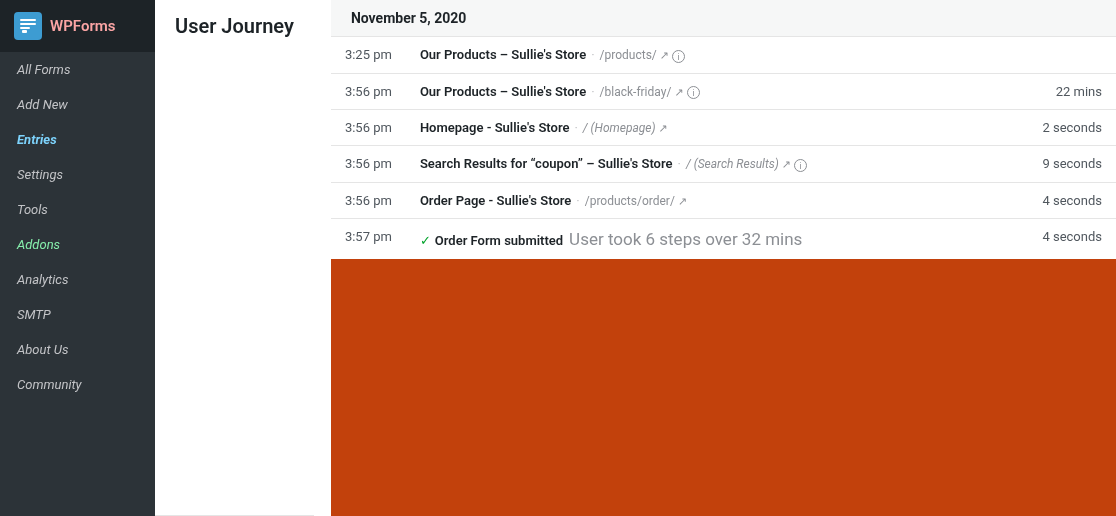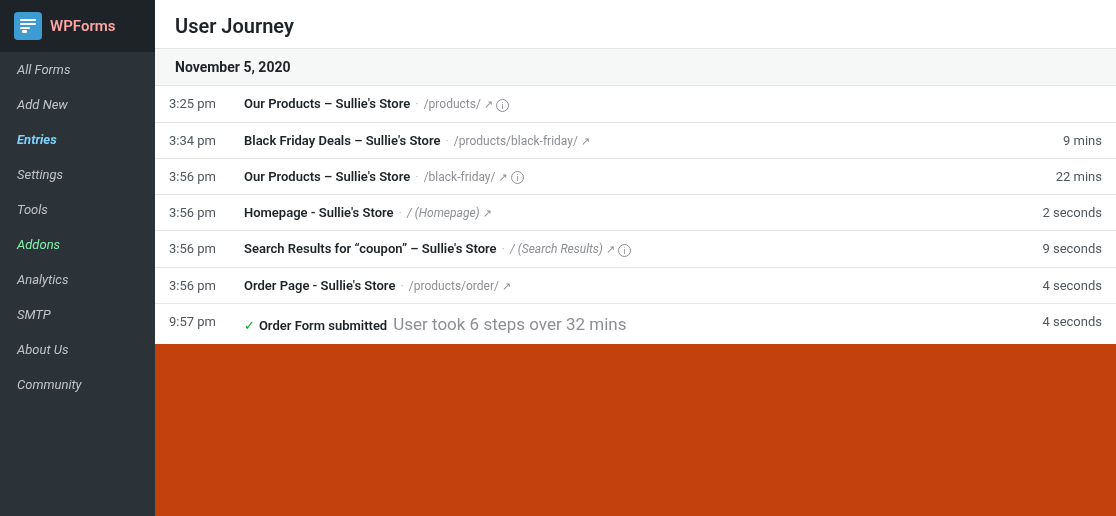--- a/index.html
+++ b/index.html
@@ -46,22 +46,23 @@
       font-style: italic;
     }
     .sidebar-item.active { color: #7dd3fc; font-weight: 700; border-left-color: transparent; }
     .sidebar-item.accent { color: #86efac; }
 
     
     #main {
       flex: 1;
       background: #fff;
       display: flex;
-      flex-direction: column;
+      flex-direction: row;
       overflow: hidden;
+      gap: 17px;
     }
     #page-header {
       padding: 14px 20px 10px 20px;
       border-bottom: 1px solid #e5e5e5;
       background: #fff;
     }
     #page-title {
       font-size: 20px;
       font-weight: 600;
       color: #1d2327;
@@ -194,25 +195,20 @@
       <tbody id="journey-tbody">
       <tr>
             <td class="time-cell">3:25 pm</td>
             <td class="title-cell"><span class="page-title-text">Our Products – Sullie's Store</span><span class="sep">·</span><span class="url-text">/products/</span><span class="icon-ext"> ↗</span><span class="icon-info"> <svg style="display:inline;vertical-align:middle" width="13" height="13" viewBox="0 0 13 13">
                   <circle cx="6.5" cy="6.5" r="6" stroke="#8c8f94" stroke-width="1" fill="none"></circle>
                   <text x="6.5" y="10" text-anchor="middle" font-size="9" fill="#8c8f94" font-family="sans-serif">i</text>
                 </svg></span></td>
             <td class="duration-cell"></td>
           </tr>
           <tr>
-            <td class="time-cell">3:34 pm</td>
-            <td class="title-cell"><span class="page-title-text">Black Friday Deals – Sullie's Store</span><span class="sep">·</span><span class="url-text">/products/black-friday/</span><span class="icon-ext"> ↗</span></td>
-            <td class="duration-cell">9 mins</td>
-          </tr>
-          <tr>
             <td class="time-cell">3:56 pm</td>
             <td class="title-cell"><span class="page-title-text">Our Products – Sullie's Store</span><span class="sep">·</span><span class="url-text">/black-friday/</span><span class="icon-ext"> ↗</span><span class="icon-info"> <svg style="display:inline;vertical-align:middle" width="13" height="13" viewBox="0 0 13 13">
                   <circle cx="6.5" cy="6.5" r="6" stroke="#8c8f94" stroke-width="1" fill="none"></circle>
                   <text x="6.5" y="10" text-anchor="middle" font-size="9" fill="#8c8f94" font-family="sans-serif">i</text>
                 </svg></span></td>
             <td class="duration-cell">22 mins</td>
           </tr>
           <tr>
             <td class="time-cell">3:56 pm</td>
             <td class="title-cell"><span class="page-title-text">Homepage - Sullie's Store</span><span class="sep">·</span><span class="url-text"><em>/ (Homepage)</em></span><span class="icon-ext"> ↗</span></td>
@@ -225,20 +221,20 @@
                   <text x="6.5" y="10" text-anchor="middle" font-size="9" fill="#8c8f94" font-family="sans-serif">i</text>
                 </svg></span></td>
             <td class="duration-cell">9 seconds</td>
           </tr>
           <tr>
             <td class="time-cell">3:56 pm</td>
             <td class="title-cell"><span class="page-title-text">Order Page - Sullie's Store</span><span class="sep">·</span><span class="url-text">/products/order/</span><span class="icon-ext"> ↗</span></td>
             <td class="duration-cell">4 seconds</td>
           </tr>
           <tr>
-            <td class="time-cell">9:57 pm</td>
+            <td class="time-cell">3:57 pm</td>
             <td class="title-cell"><span class="check-icon">✓</span><span class="submitted-label">Order Form submitted</span><span class="submitted-sub">User took 6 steps over 32 mins</span></td>
             <td class="duration-cell">4 seconds</td>
           </tr>
         </tbody>
     </table>
   </div>
 </div>
 
 </body></html>

